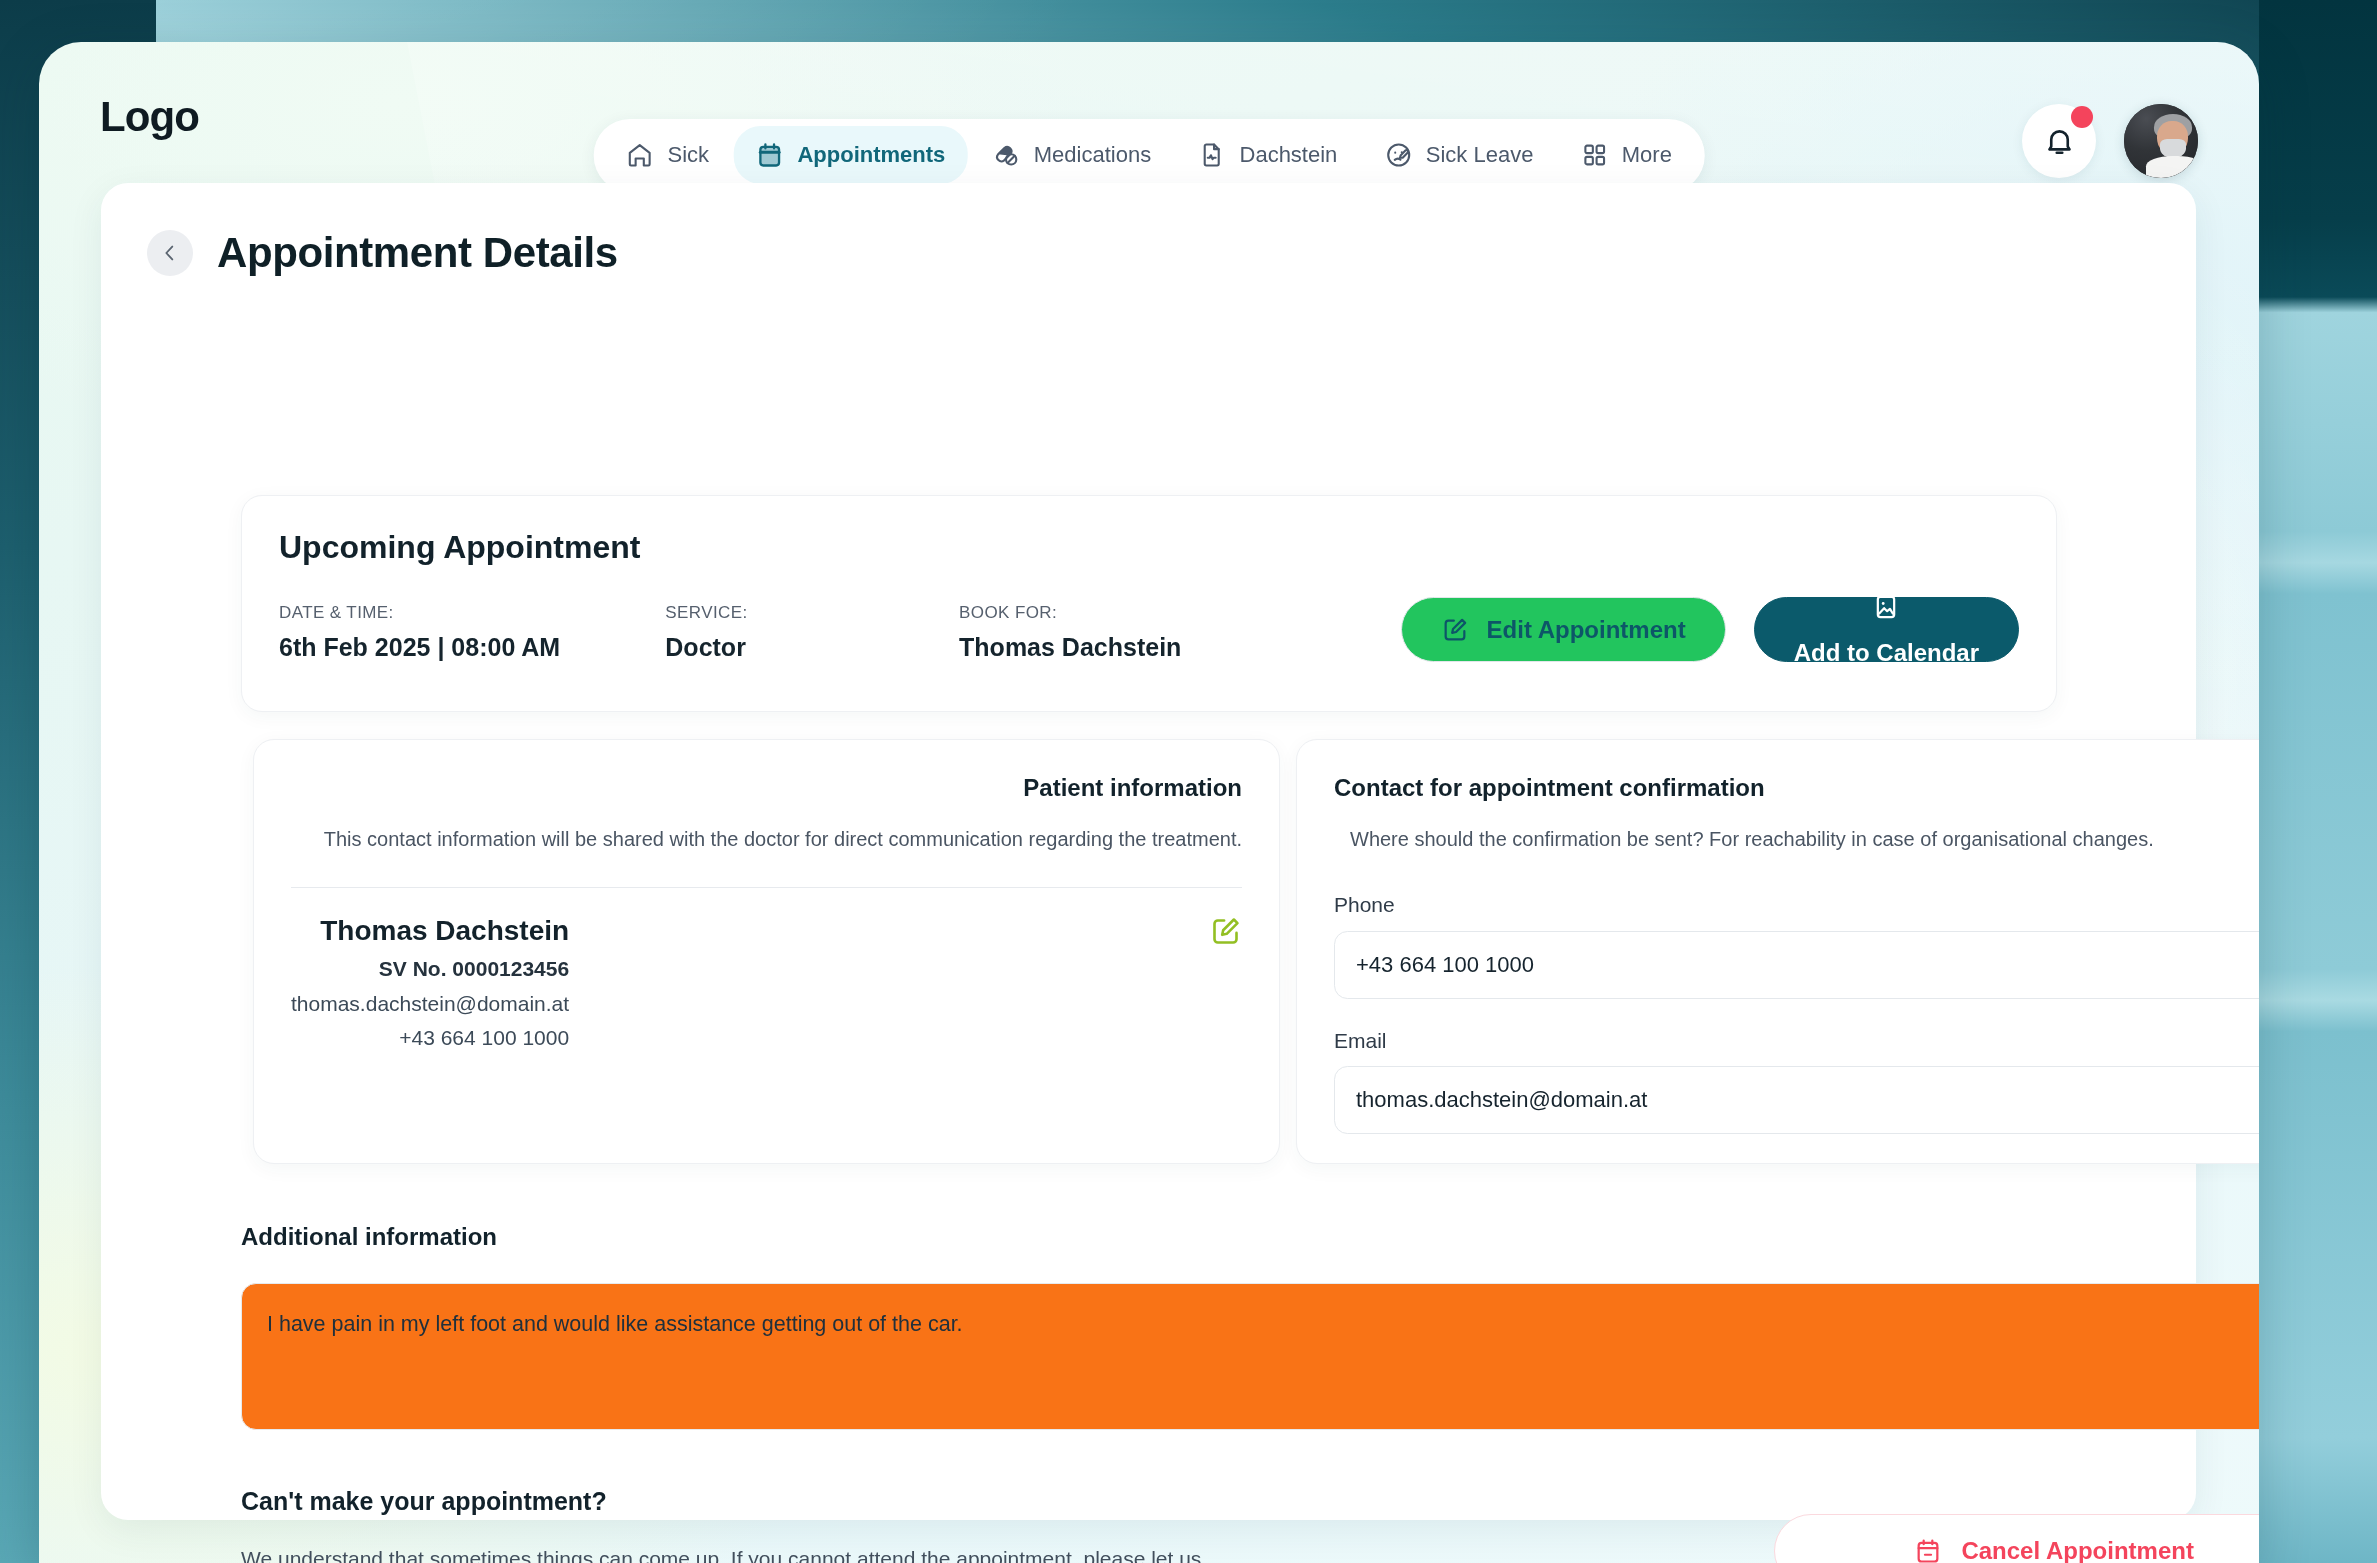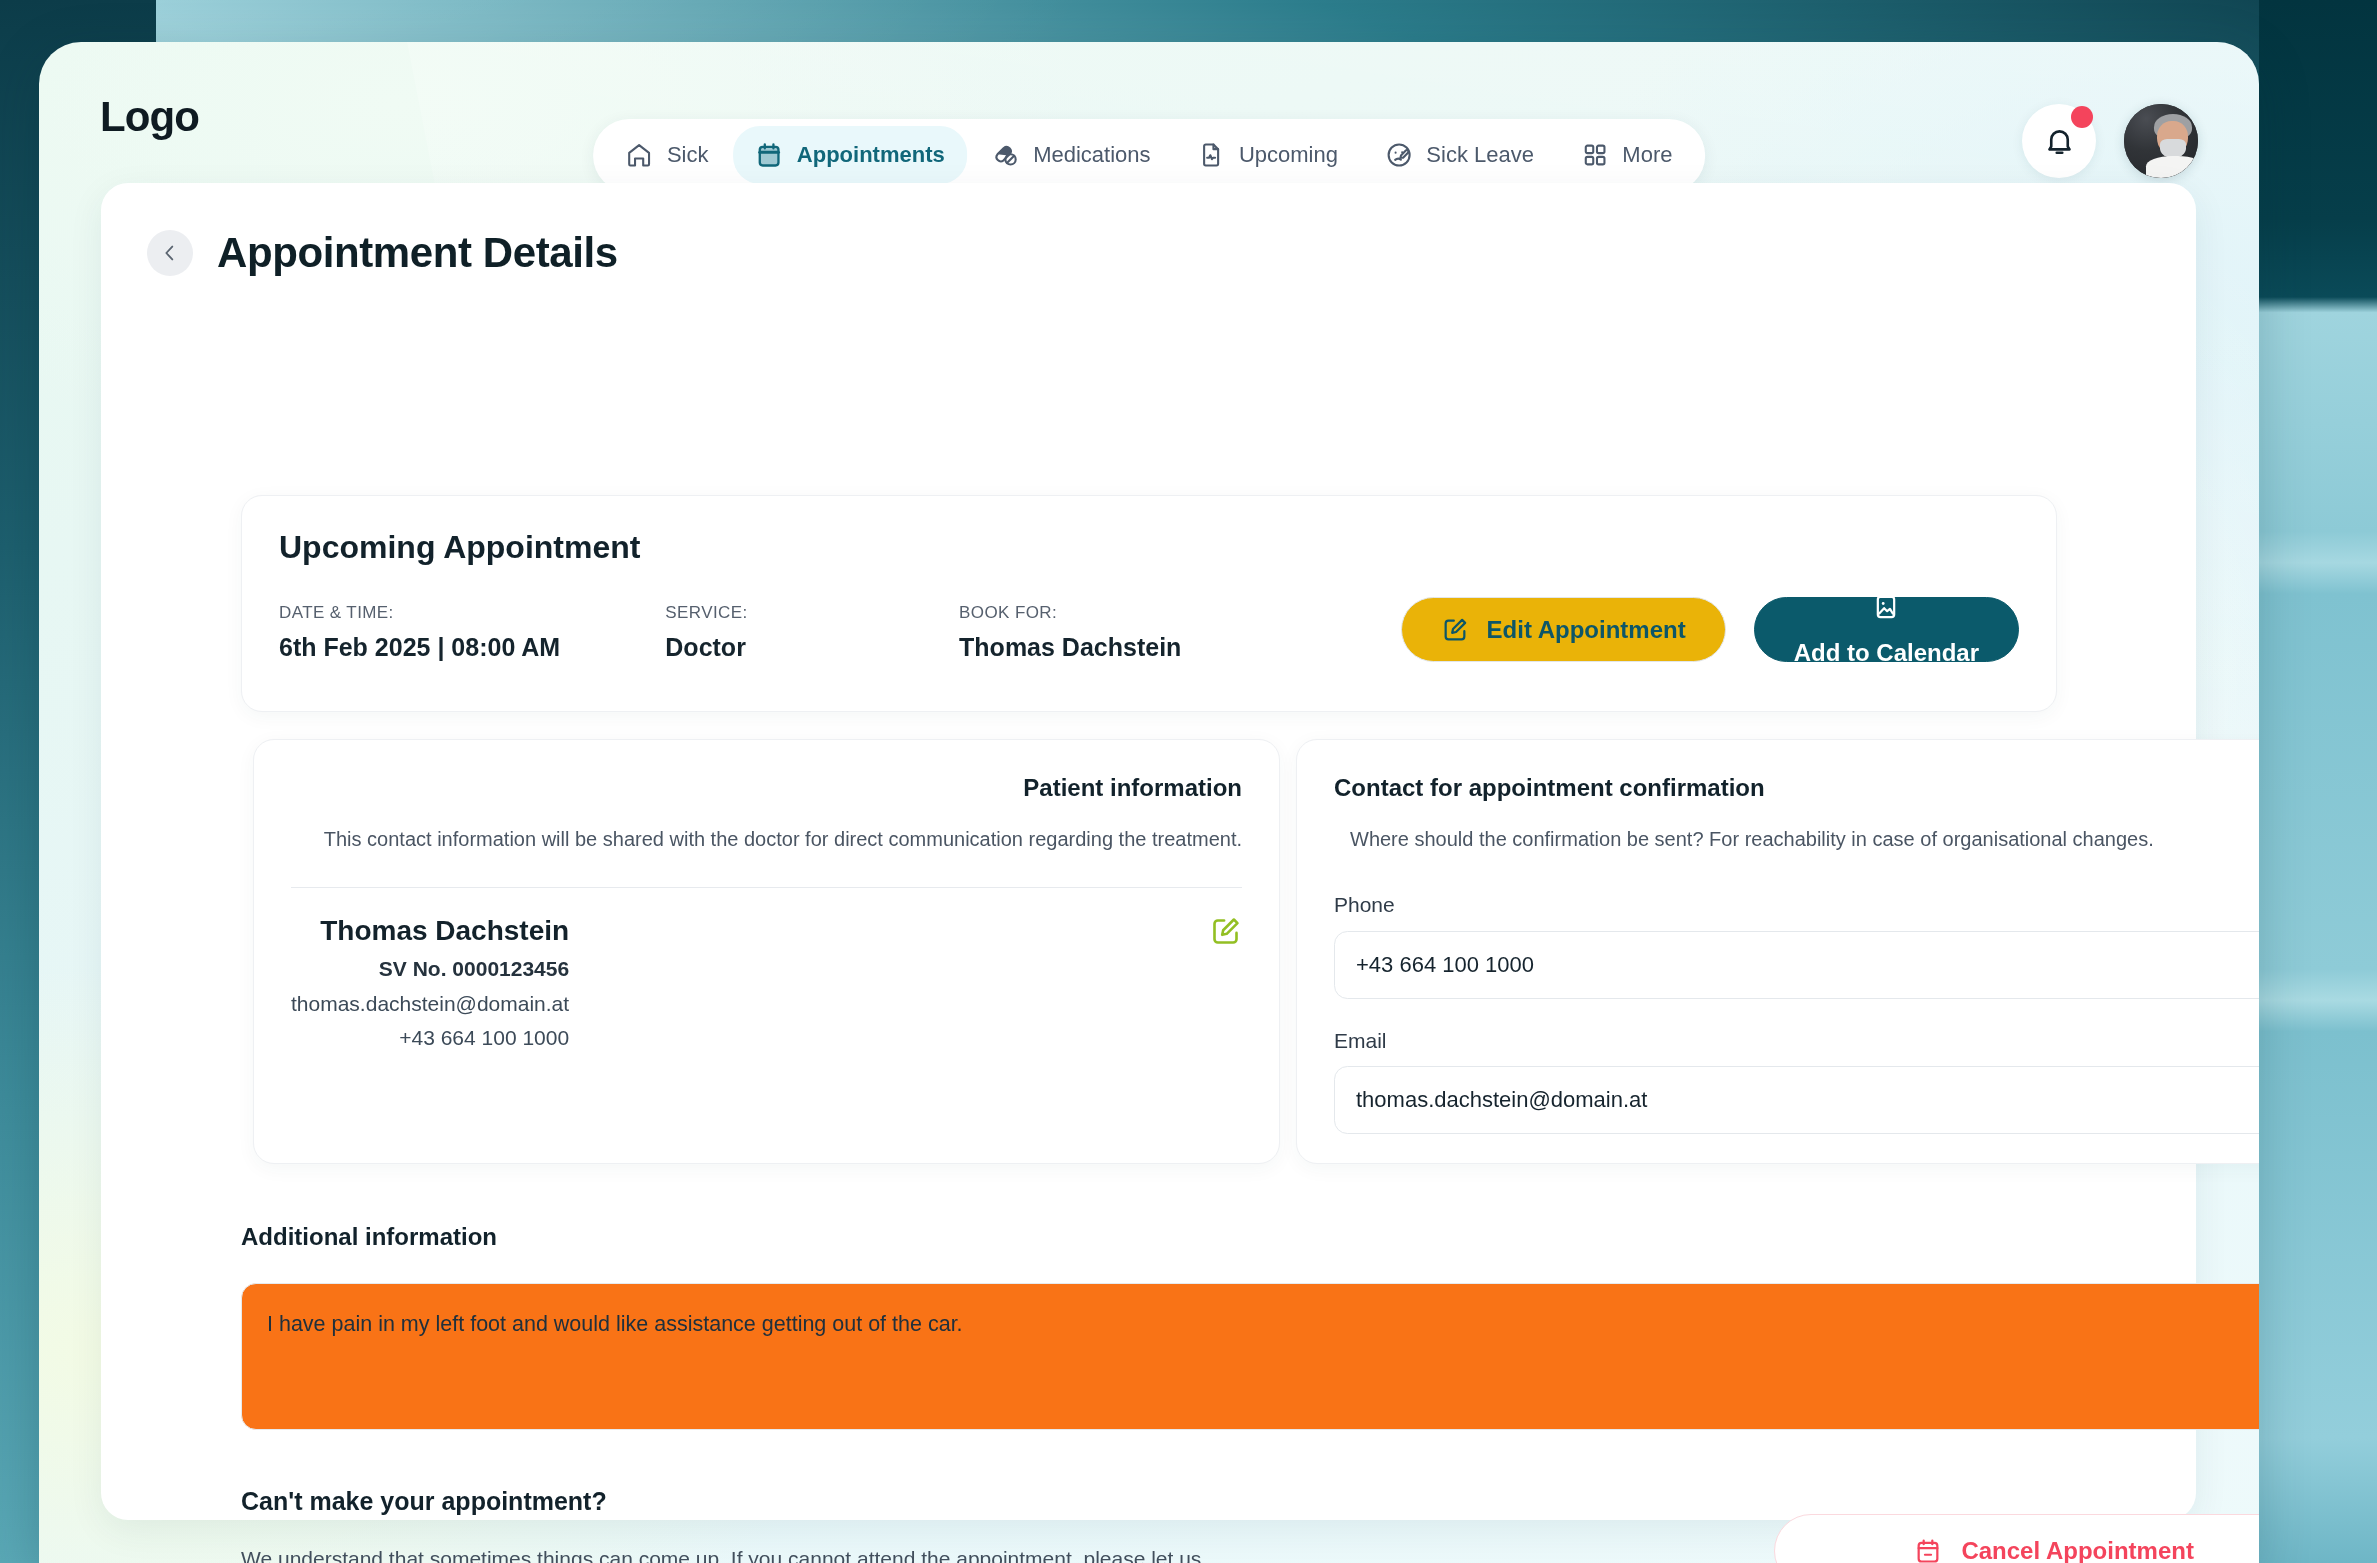--- a/index.html
+++ b/index.html
@@ -268,21 +268,21 @@
     gap: 18px;
     border-radius: 33px;
     font-size: 24px;
     font-weight: 700;
     cursor: pointer;
     white-space: nowrap;
   }
   #edit-appointment-btn {
     height: 65px;
     padding: 0 39px;
-    background: #eab308;
+    background: #22c55e;
     border: 1.1px solid #e2e6ea;
     color: #0d5668;
   }
   #add-calendar-btn {
     height: 65px;
     padding: 0 39px;
     background: #0b5a6b;
     border: 1.1px solid #0b5a6b;
     color: #ffffff;
     flex-direction: column;
@@ -461,21 +461,21 @@
       </div>
 
       <div class="nav-item">
         <span class="nav-ico">
           <svg viewBox="0 0 24 24" width="28" height="28" fill="none" stroke="#4c596b" stroke-width="1.8" stroke-linecap="round" stroke-linejoin="round">
             <path d="M14 3H7.4A1.4 1.4 0 0 0 6 4.4v15.2A1.4 1.4 0 0 0 7.4 21h9.2a1.4 1.4 0 0 0 1.4-1.4V7z"></path>
             <path d="M14 3v4h4"></path>
             <path d="M8.6 14.4h1.6l1.1-2.2 1.4 3.4 1-1.2h1.7"></path>
           </svg>
         </span>
-        <span>Upcoming</span>
+        <span>Dachstein</span>
       </div>
 
       <div class="nav-item">
         <span class="nav-ico">
           <svg viewBox="0 0 24 24" width="28" height="28" fill="none" stroke="#4c596b" stroke-width="1.8" stroke-linecap="round" stroke-linejoin="round">
             <circle cx="12" cy="12" r="9"></circle>
             <circle cx="9" cy="10" r="0.9" fill="#4c596b" stroke="none"></circle>
             <circle cx="14.6" cy="9.6" r="0.9" fill="#4c596b" stroke="none"></circle>
             <path d="M8.6 16.2c1.3-1.1 3.4-1.3 4.9-.3"></path>
             <path d="M15.4 14.4 19.6 10a1.3 1.3 0 0 0-1.9-1.8l-4.1 4.3-.5 1.9z"></path>

